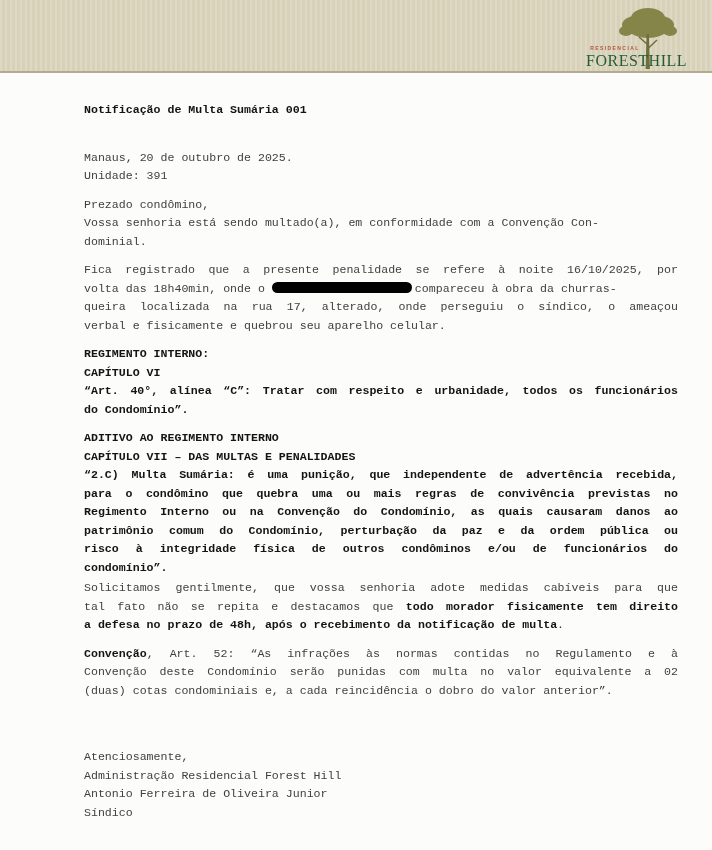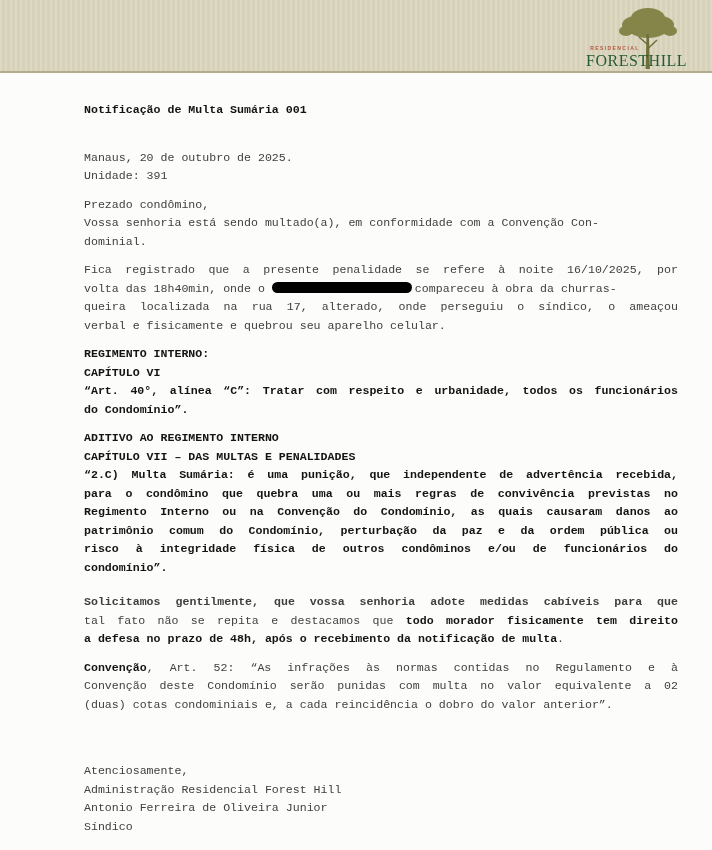--- a/index.html
+++ b/index.html
@@ -114,21 +114,21 @@
       <div class="line justify"><span class="b">“Art. 40°, alínea “C”: Tratar com respeito e urbanidade, todos os funcionários</span></div>
       <div class="line"><span class="b">do Condomínio”.</span></div>
       <div class="line" style="margin-top: 10px;"><span class="b">ADITIVO AO REGIMENTO INTERNO</span></div>
       <div class="line"><span class="b">CAPÍTULO VII – DAS MULTAS E PENALIDADES</span></div>
       <div class="line justify"><span class="b">“2.C) Multa Sumária: é uma punição, que independente de advertência recebida,</span></div>
       <div class="line justify"><span class="b">para o condômino que quebra uma ou mais regras de convivência previstas no</span></div>
       <div class="line justify"><span class="b">Regimento Interno ou na Convenção do Condomínio, as quais causaram danos ao</span></div>
       <div class="line justify"><span class="b">patrimônio comum do Condomínio, perturbação da paz e da ordem pública ou</span></div>
       <div class="line justify"><span class="b">risco à integridade física de outros condôminos e/ou de funcionários do</span></div>
       <div class="line"><span class="b">condomínio”.</span></div>
-      <div class="line justify" style="margin-top: 16px; font-weight: bold;"><span>Solicitamos gentilmente, que vossa senhoria adote medidas cabíveis para que</span></div>
+      <div class="line justify" style="margin-top: 2px;"><span>Solicitamos gentilmente, que vossa senhoria adote medidas cabíveis para que</span></div>
       <div class="line justify"><span>tal fato não se repita e destacamos que </span><span class="b">todo morador fisicamente tem direito</span></div>
       <div class="line"><span class="b">a defesa no prazo de 48h, após o recebimento da notificação de multa</span><span>.</span></div>
       <div class="line justify" style="margin-top: 10px;"><span class="b">Convenção</span><span>, Art. 52: “As infrações às normas contidas no Regulamento e à</span></div>
       <div class="line justify"><span>Convenção deste Condomínio serão punidas com multa no valor equivalente a 02</span></div>
       <div class="line"><span>(duas) cotas condominiais e, a cada reincidência o dobro do valor anterior”.</span></div>
       <div class="line" style="margin-top: 48px;"><span>Atenciosamente,</span></div>
       <div class="line"><span>Administração Residencial Forest Hill</span></div>
       <div class="line"><span>Antonio Ferreira de Oliveira Junior</span></div>
       <div class="line"><span>Síndico</span></div>
     </main>

